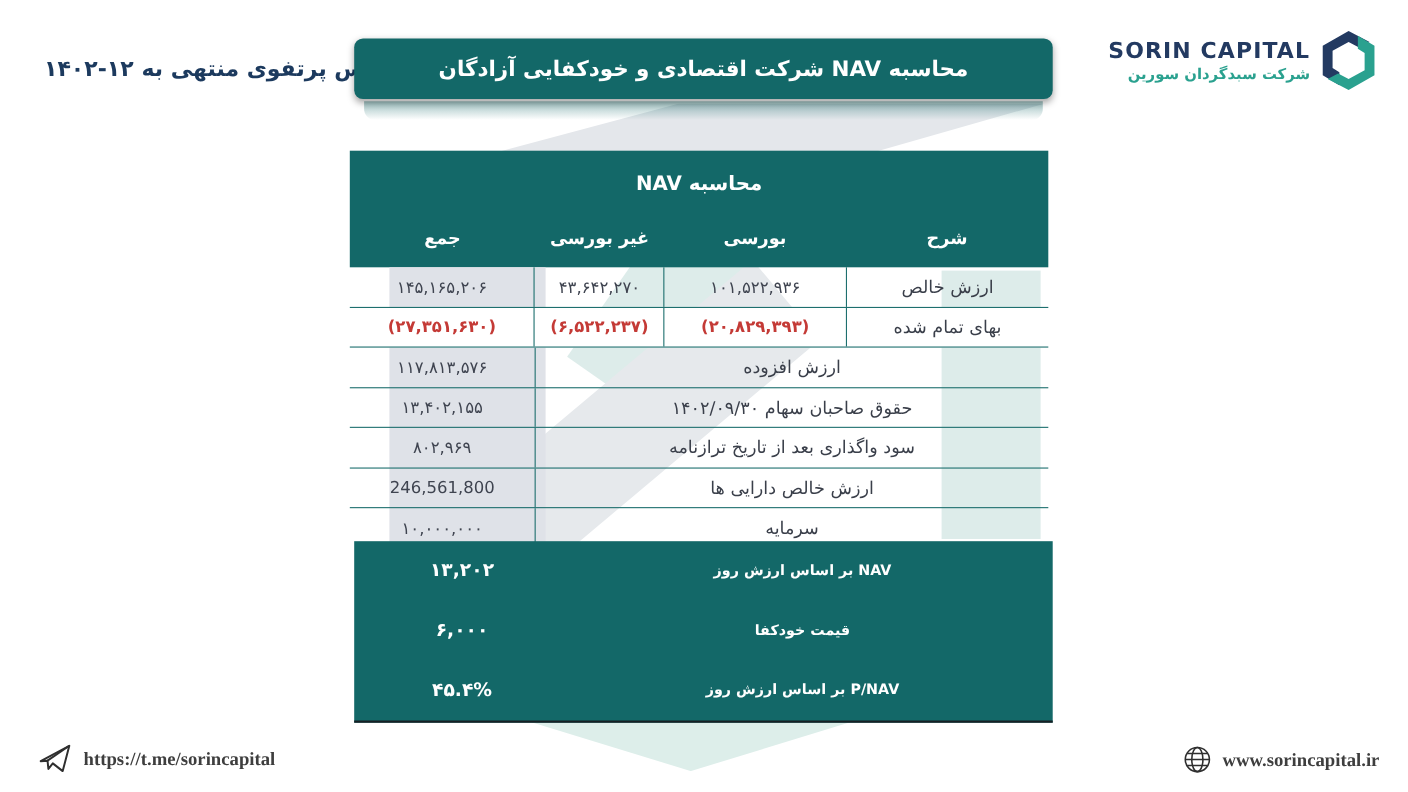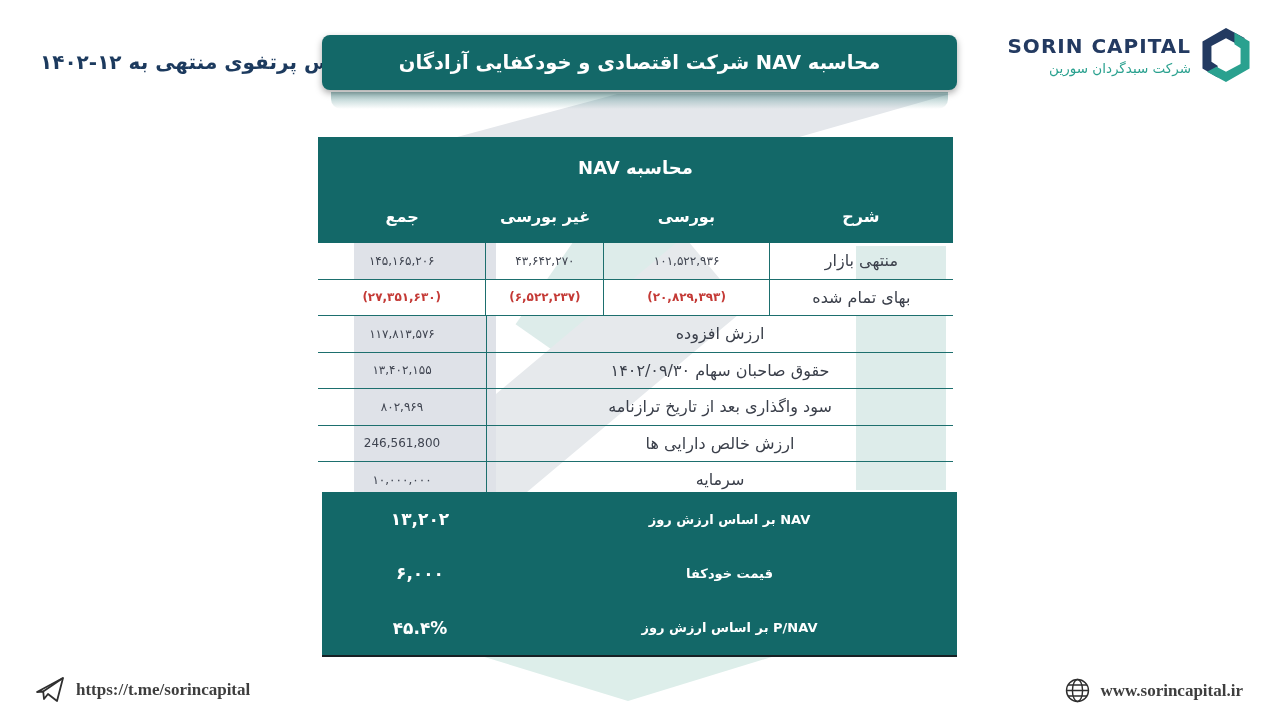--- a/index.html
+++ b/index.html
@@ -21,21 +21,21 @@
   
   .basis{position:absolute;left:40px;top:44px;display:flex;direction:rtl;
          align-items:center;gap:10px;z-index:2;}
   .basis-text{font-size:20px;font-weight:bold;color:#1c3a5e;white-space:nowrap;}
 
   
   .logo{position:absolute;right:26px;top:26px;display:flex;align-items:center;
         gap:7px;z-index:2;}
   .logo-text{display:flex;flex-direction:column;align-items:flex-end;gap:2px;}
   .logo-name{font-size:20px;font-weight:bold;color:#233a61;letter-spacing:1px;}
-  .logo-sub{font-size:13.5px;font-weight:normal;color:#2aa18f;direction:rtl;}
+  .logo-sub{font-size:13.5px;font-weight:bold;color:#2aa18f;direction:rtl;}
 
   
   .banner{position:absolute;left:322px;top:35px;width:635px;height:55px;
           background:#136868;border-radius:8px;display:flex;align-items:center;
           justify-content:center;box-shadow:0 3px 7px rgba(0,0,0,.35);z-index:2;}
   .banner-title{color:#fff;font-size:19.5px;font-weight:bold;direction:rtl;}
   .banner-reflection{position:absolute;left:331px;top:92px;width:617px;height:17px;
           border-radius:0 0 10px 10px;z-index:1;
           background:linear-gradient(180deg, rgba(19,104,104,.42), rgba(19,104,104,0));}
 
@@ -50,39 +50,39 @@
   .c-desc{width:29%;} .c-bourse{width:26%;} .c-non{width:18.5%;}
   .c-total{width:26.5%;} .c-merged{width:73.5%;}
 
   .tbl-body{position:relative;}
   .band{position:absolute;left:36px;top:0;width:142px;height:100%;
         background:#dfe2e8;z-index:0;}
   .row{position:relative;display:flex;direction:rtl;height:35.5px;z-index:1;
        border-bottom:1.5px solid #1d6f6e;}
   .row:last-child{border-bottom:none;}
   .row > div{display:flex;align-items:center;justify-content:center;
-             font-size:12px;color:#3f4450;}
+             font-size:15px;color:#3f4450;}
   .row > div:nth-child(n+2){border-right:1.5px solid #1d6f6e;}
   .row .lbl{font-size:16px;color:#3a3f4a;}
   .row.neg{background:#ffffff;z-index:2;}
   .row.neg .val{color:#c43a36;font-weight:bold;}
 
   
   .summary{position:absolute;left:322px;top:492px;width:635px;height:163px;
            background:#136868;z-index:2;border-bottom:2px solid #172024;}
   .s-row{display:flex;direction:rtl;height:54.3px;align-items:center;}
   .s-label{width:73.5%;display:flex;align-items:center;justify-content:center;
            color:#fff;font-size:13px;font-weight:bold;direction:rtl;}
   .s-value{width:26.5%;display:flex;align-items:center;justify-content:center;
            color:#fff;font-size:17px;font-weight:bold;margin-left:16px;}
 
   
   .footer-left{position:absolute;left:34px;bottom:14px;display:flex;
                align-items:center;gap:10px;z-index:2;}
-  .footer-right{position:absolute;right:37px;bottom:16px;display:flex;
+  .footer-right{position:absolute;right:26px;bottom:16px;display:flex;
                 align-items:center;gap:9px;z-index:2;}
   .footer-url{font-family:"Liberation Serif", serif;font-size:17px;
               font-weight:bold;color:#3e3e3e;text-decoration:none;}
 </style>
 </head>
 <body>
 
 <div id="app">
 
   <div class="wm wm-band-top"></div>
@@ -143,21 +143,21 @@
         <div class="c-bourse">بورسی</div>
         <div class="c-non">غیر بورسی</div>
         <div class="c-total">جمع</div>
       </div>
     </div>
 
     <div class="tbl-body">
       <div class="band"></div>
 
       <div class="row">
-        <div class="c-desc lbl">منتهی بازار</div>
+        <div class="c-desc lbl">ارزش خالص</div>
         <div class="c-bourse val" dir="ltr">۱۰۱,۵۲۲,۹۳۶</div>
         <div class="c-non val" dir="ltr">۴۳,۶۴۲,۲۷۰</div>
         <div class="c-total val" dir="ltr">۱۴۵,۱۶۵,۲۰۶</div>
       </div>
 
       <div class="row neg">
         <div class="c-desc lbl">بهای تمام شده</div>
         <div class="c-bourse val" dir="ltr">(۲۰,۸۲۹,۳۹۳)</div>
         <div class="c-non val" dir="ltr">(۶,۵۲۲,۲۳۷)</div>
         <div class="c-total val" dir="ltr">(۲۷,۳۵۱,۶۳۰)</div>

